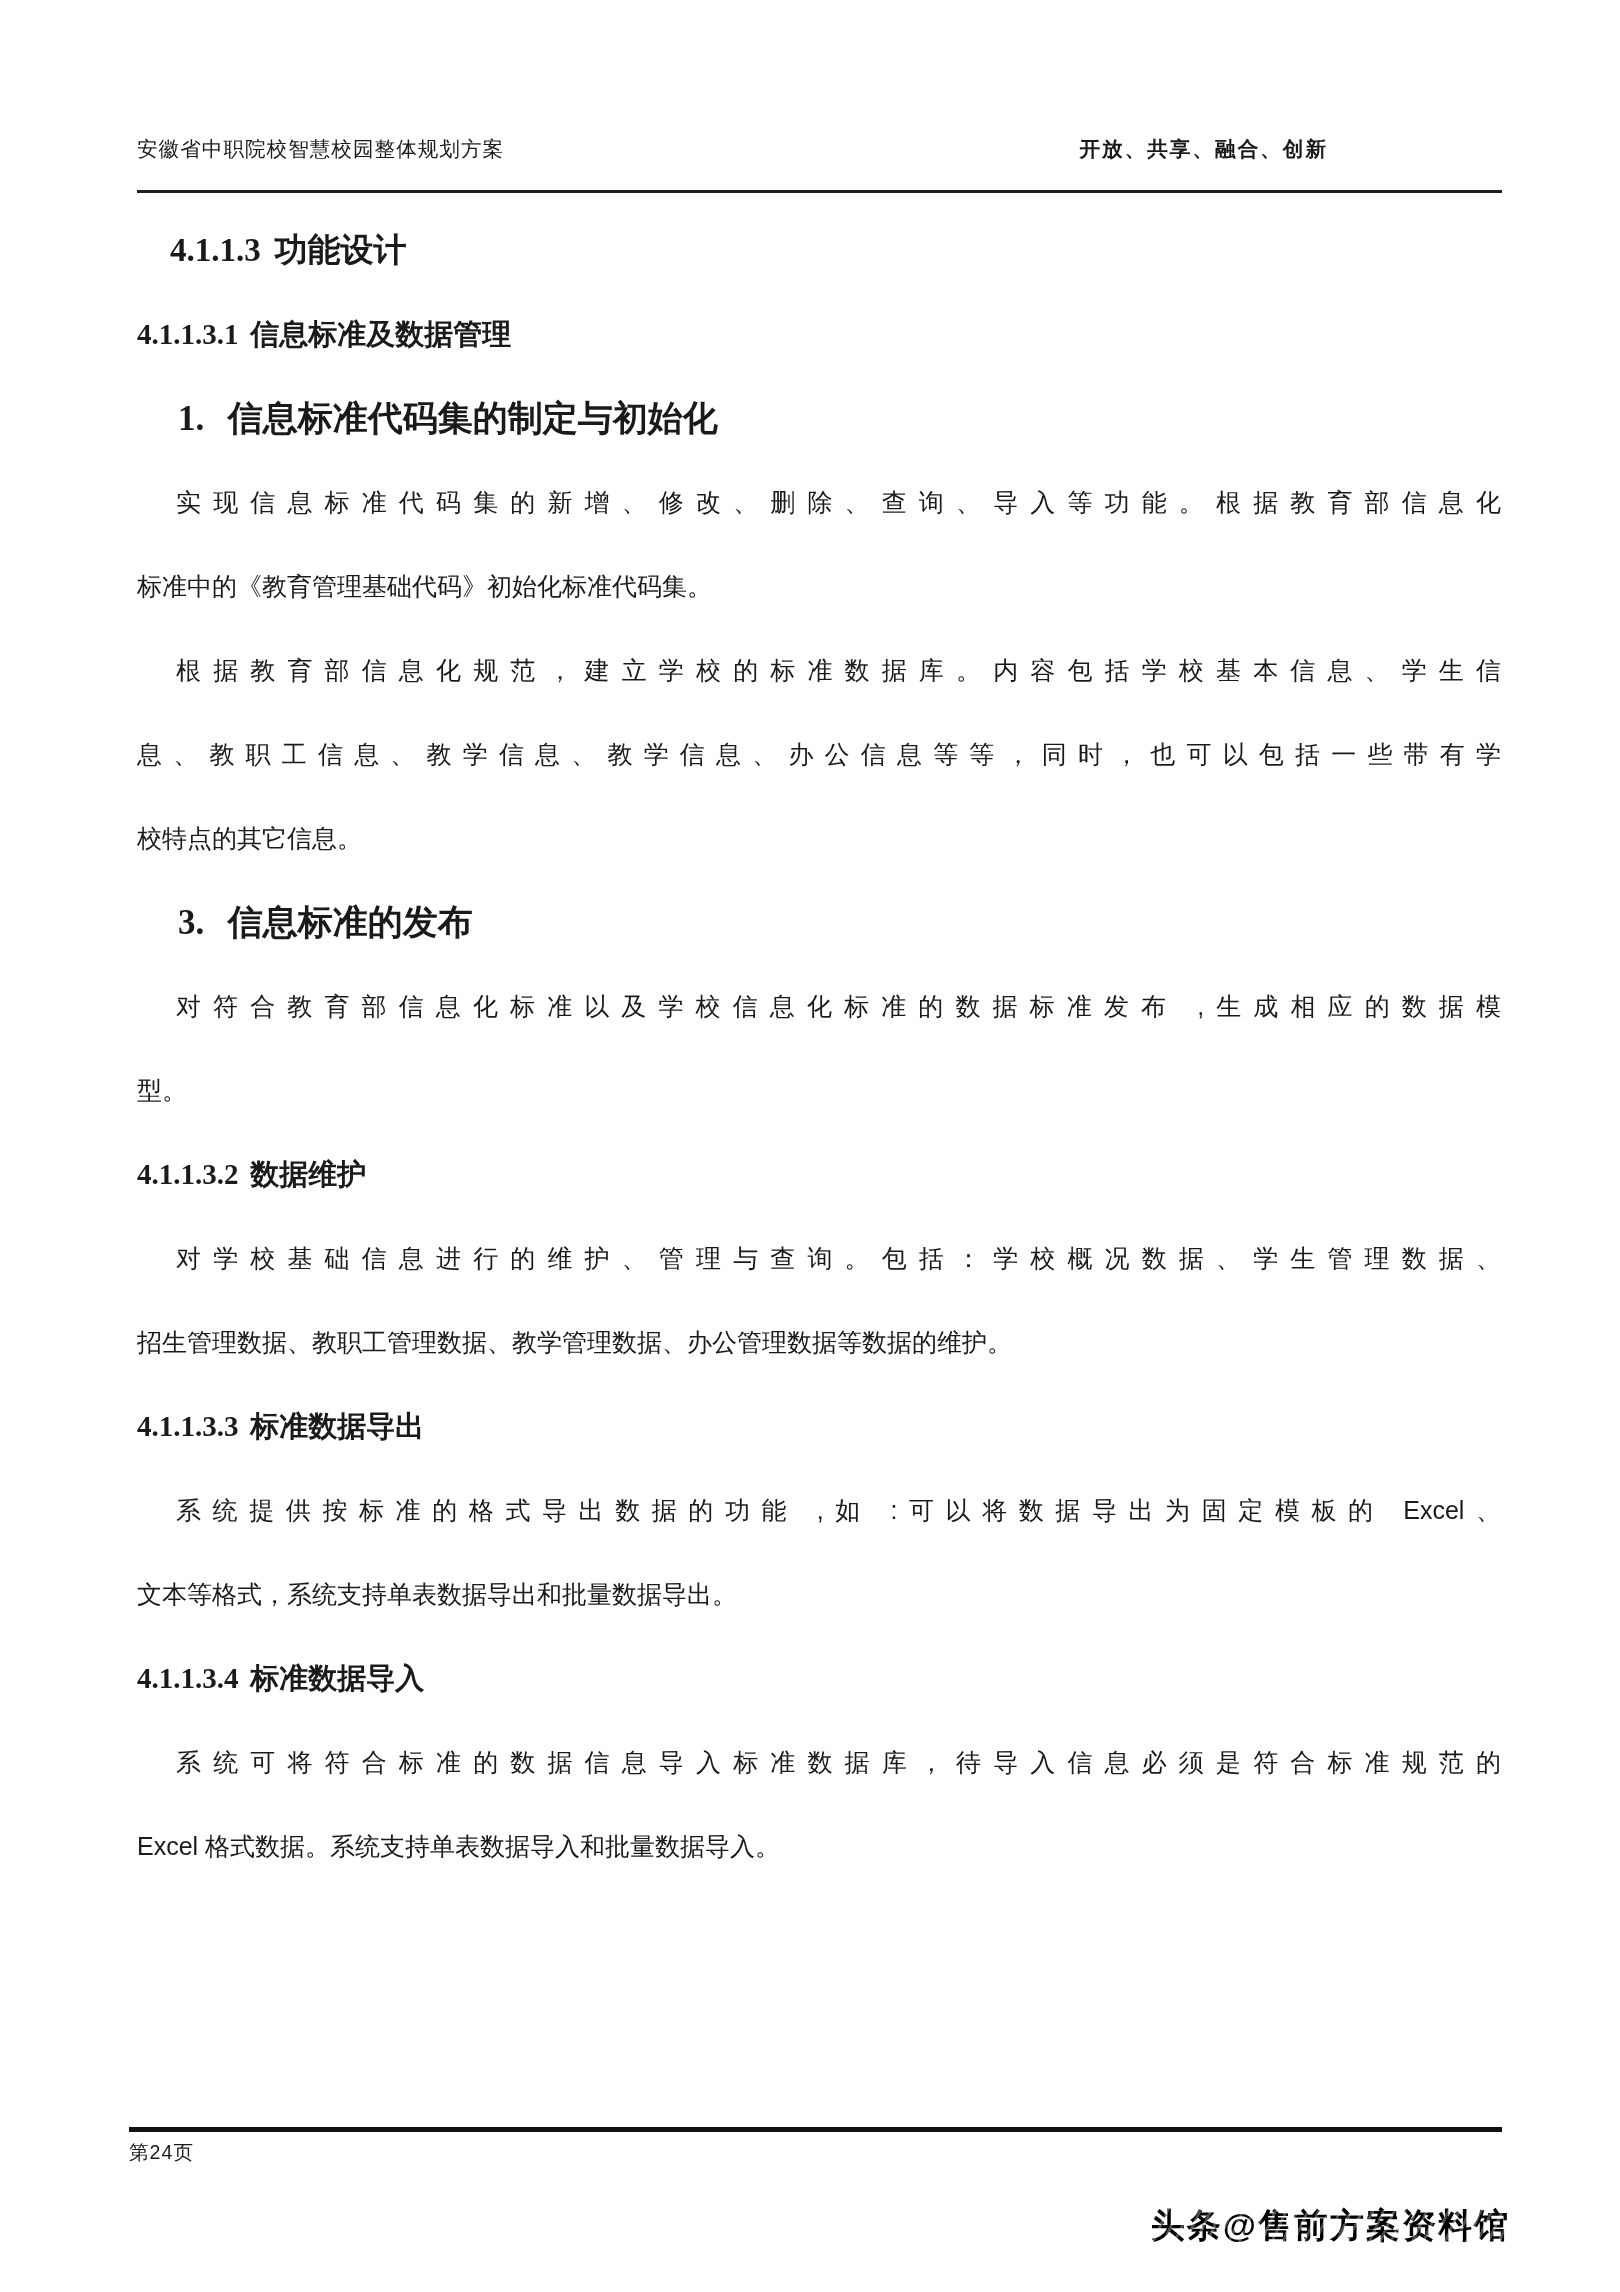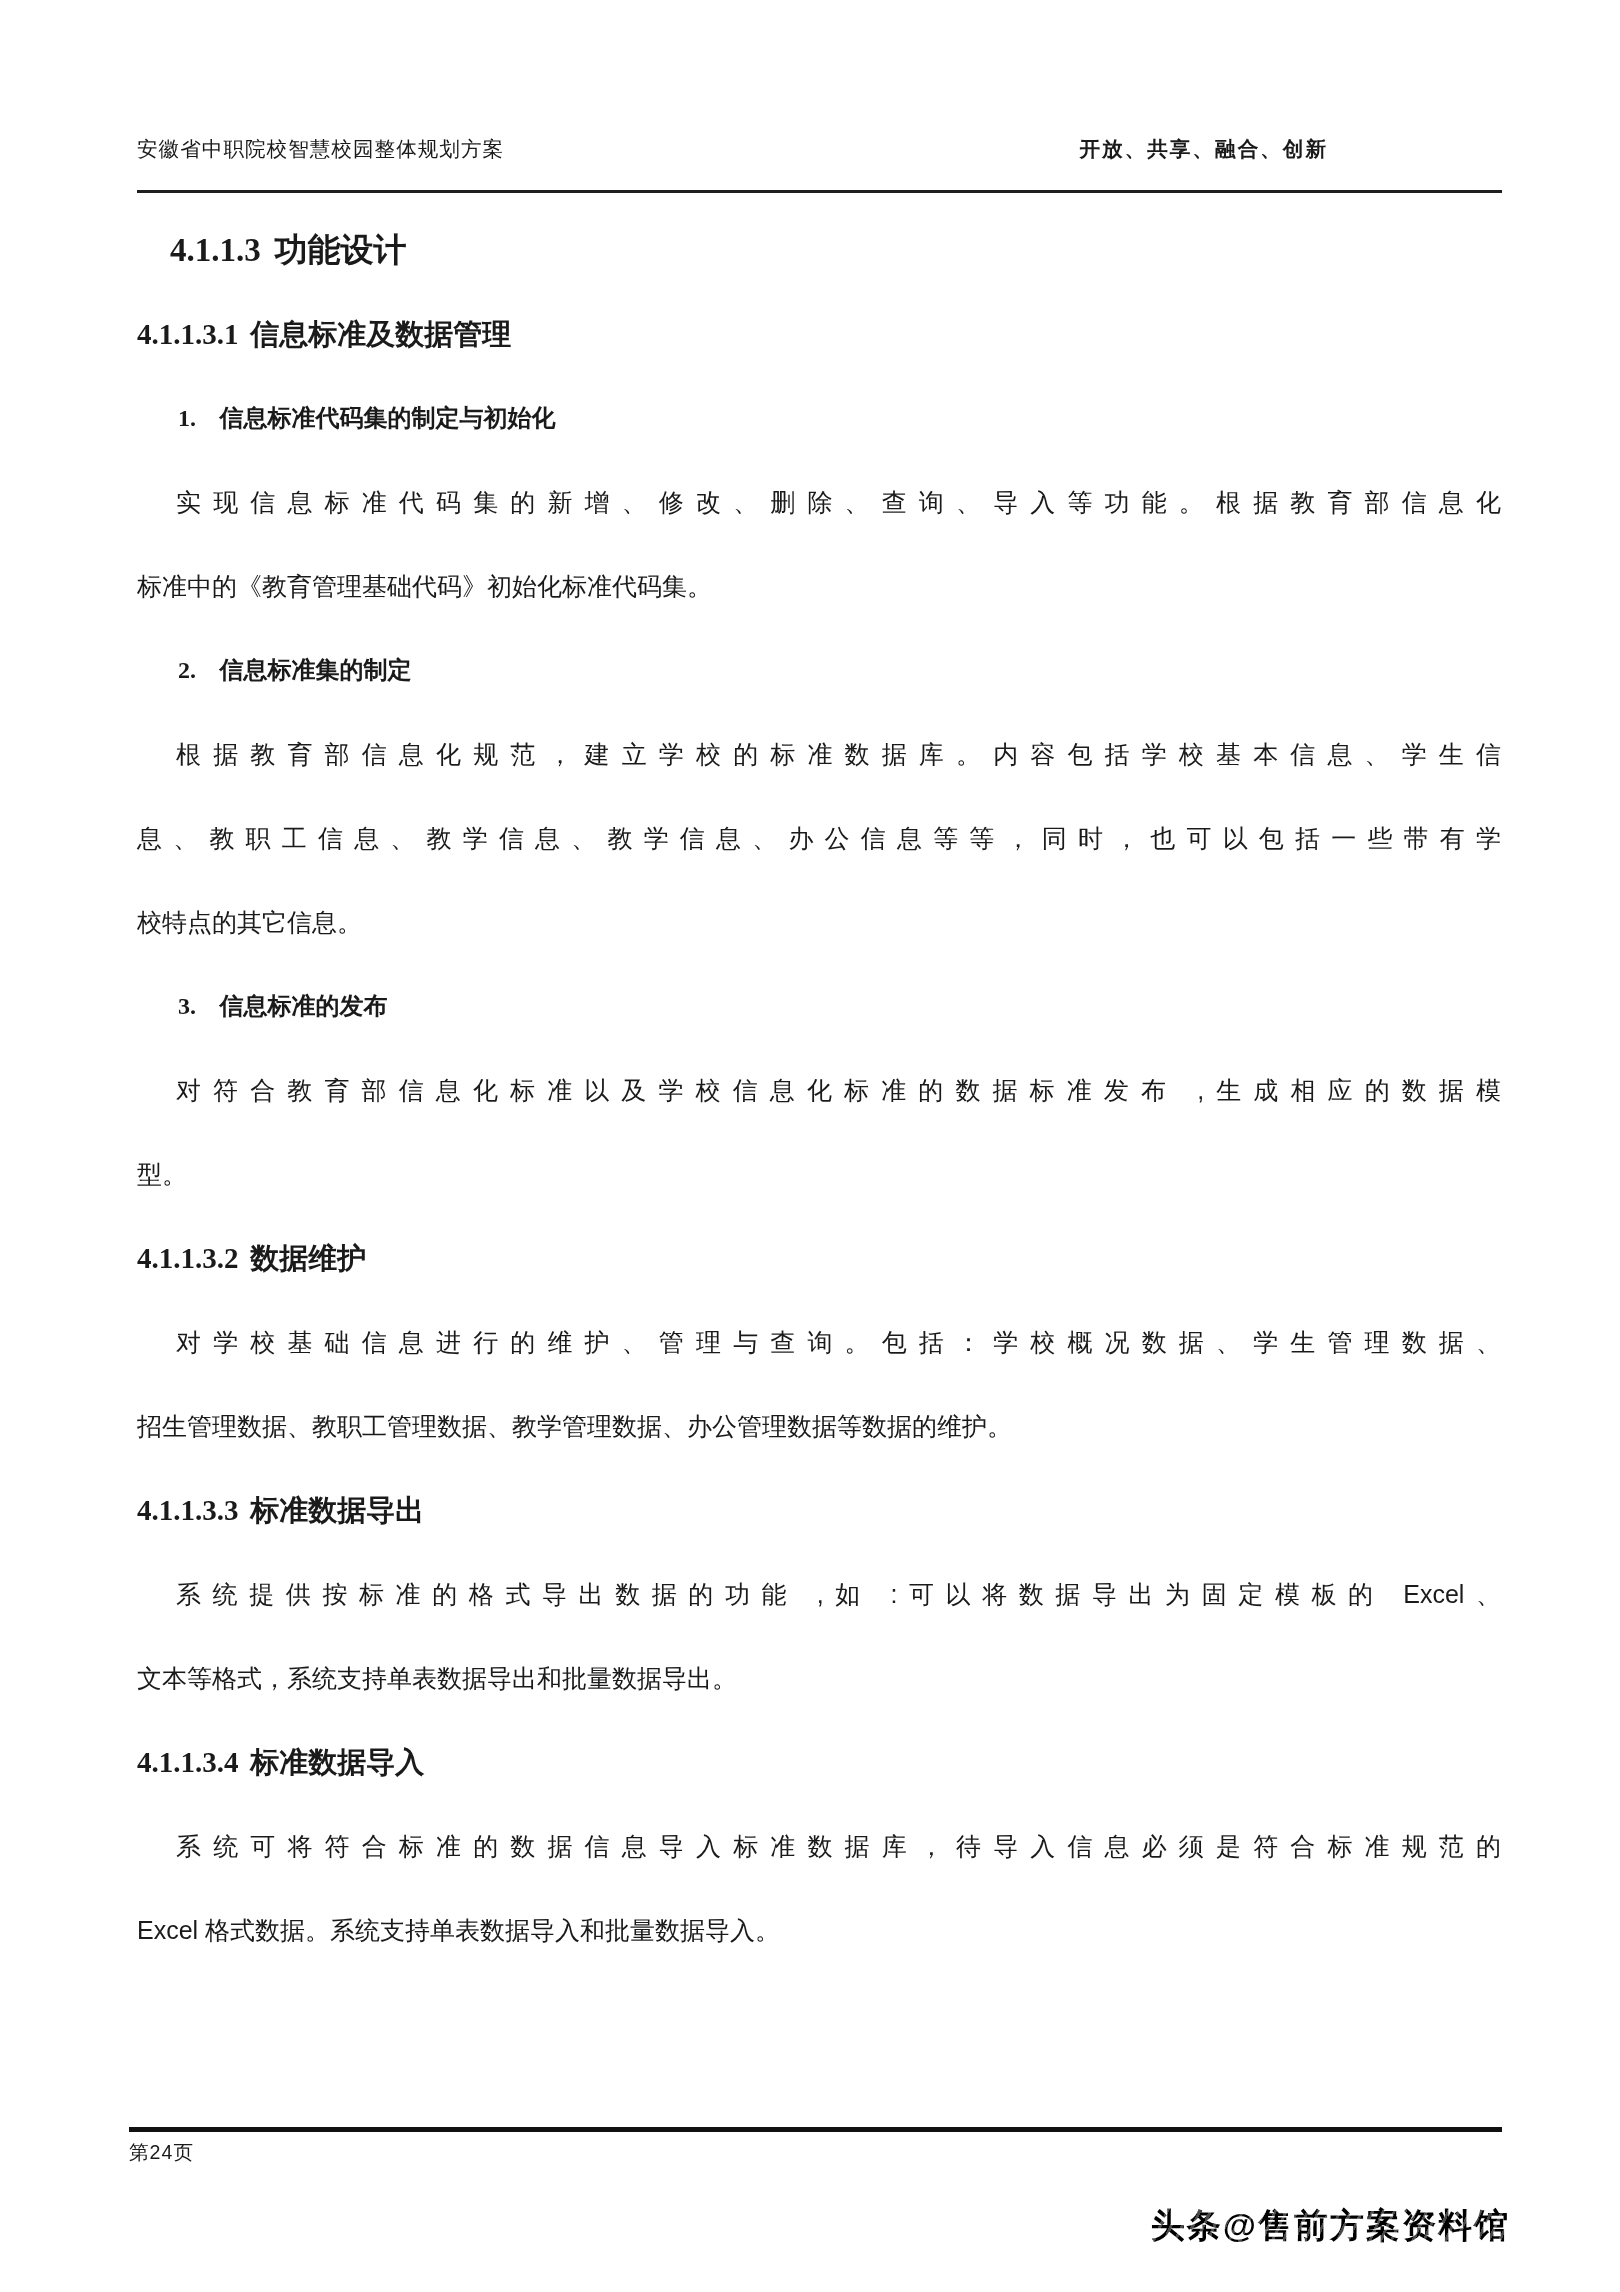--- a/index.html
+++ b/index.html
@@ -33,21 +33,21 @@
     white-space:normal;
   }
   .h3{font-size:33px;font-weight:bold;margin-left:33px;}
   .h4{font-size:29px;font-weight:bold;}
   .h3 .num,.h4 .num,.item .num{
     font-family:"Liberation Serif", serif;
     font-weight:bold;
   }
   .h3 .num{margin-right:13.7px;}
   .h4 .num{margin-right:11.8px;}
-  .item{font-size:24px;font-weight:bold;padding-left:41px;}
+  .item{font-size:35px;font-weight:bold;padding-left:41px;}
   .item .num{margin-right:23.5px;}
   .line{font-size:25px;}
   .line.indent{text-indent:39px;}
   .line.fill{text-align:justify;text-align-last:justify;}
   
   .footer{
     position:absolute;
     left:129px;right:118px;top:2127px;
     border-top:5.9px solid #111111;
     text-align:left;
@@ -89,23 +89,20 @@
       <span class="num">4.1.1.3.1</span><span>信息标准及数据管理</span>
     </div>
 
     <div class="row item">
       <span class="num">1.</span><span>信息标准代码集的制定与初始化</span>
     </div>
 
     <div class="row line indent fill">实现信息标准代码集的新增、修改、删除、查询、导入等功能。根据教育部信息化</div>
     <div class="row line">标准中的《教育管理基础代码》初始化标准代码集。</div>
 
-    <div class="row item">
-      <span class="num">2.</span><span>信息标准集的制定</span>
-    </div>
 
     <div class="row line indent fill">根据教育部信息化规范，建立学校的标准数据库。内容包括学校基本信息、学生信</div>
     <div class="row line fill">息、教职工信息、教学信息、教学信息、办公信息等等，同时，也可以包括一些带有学</div>
     <div class="row line">校特点的其它信息。</div>
 
     <div class="row item">
       <span class="num">3.</span><span>信息标准的发布</span>
     </div>
 
     <div class="row line indent fill">对符合教育部信息化标准以及学校信息化标准的数据标准发布 ,生成相应的数据模</div>

